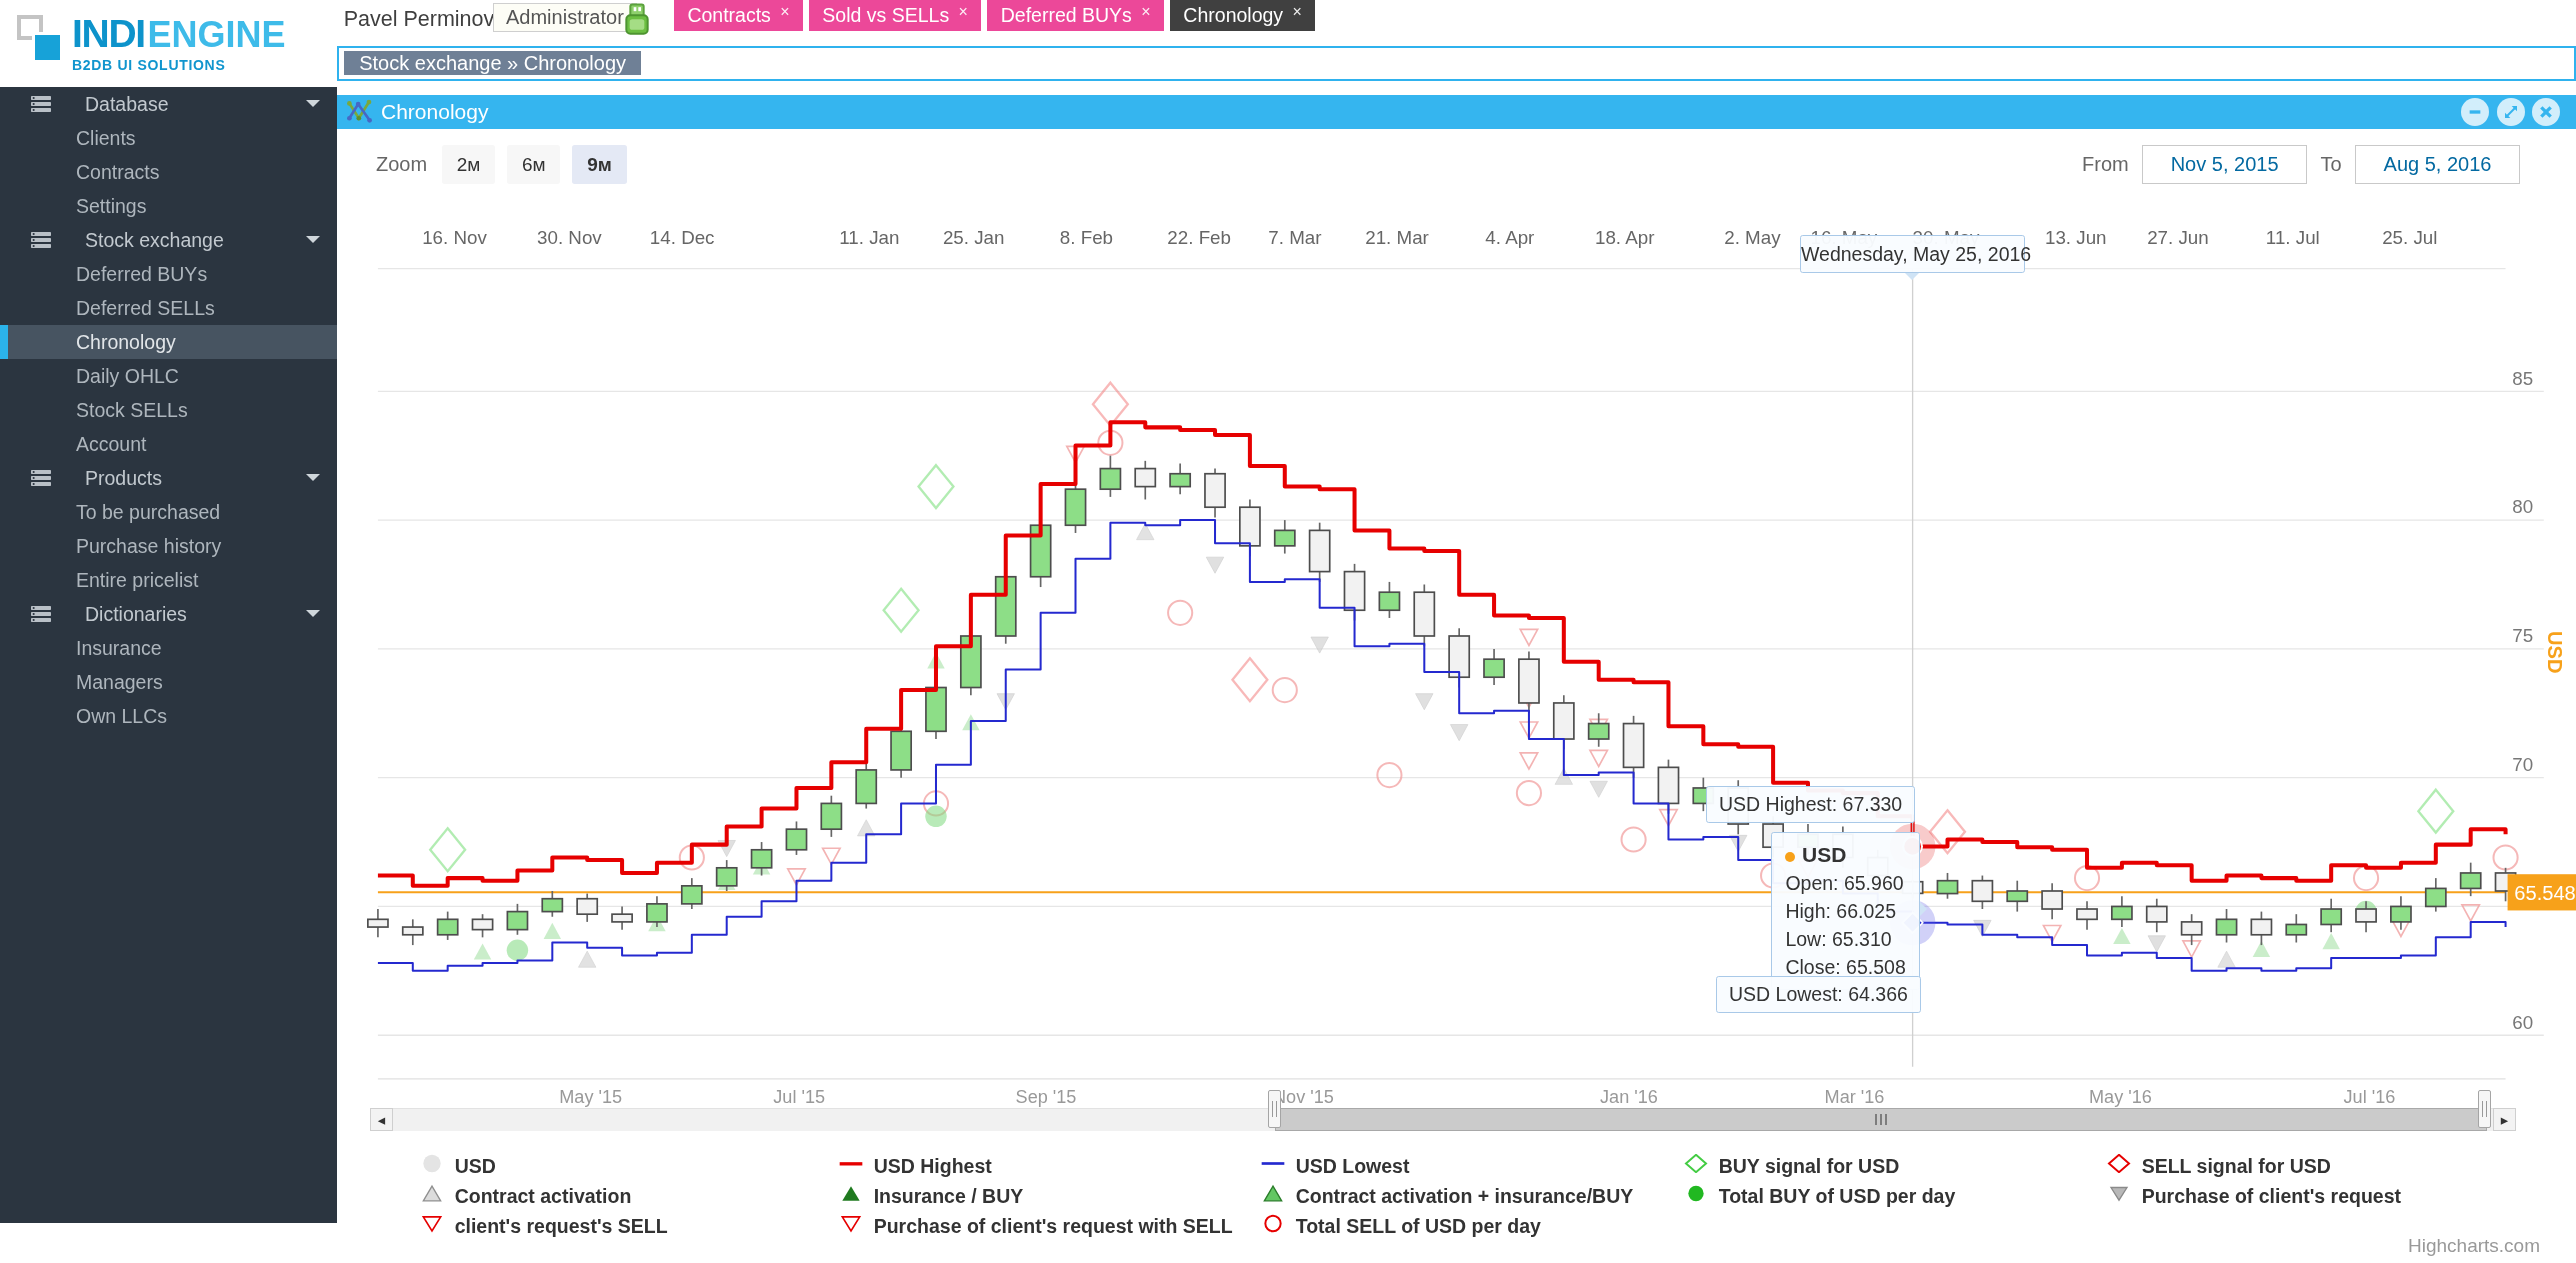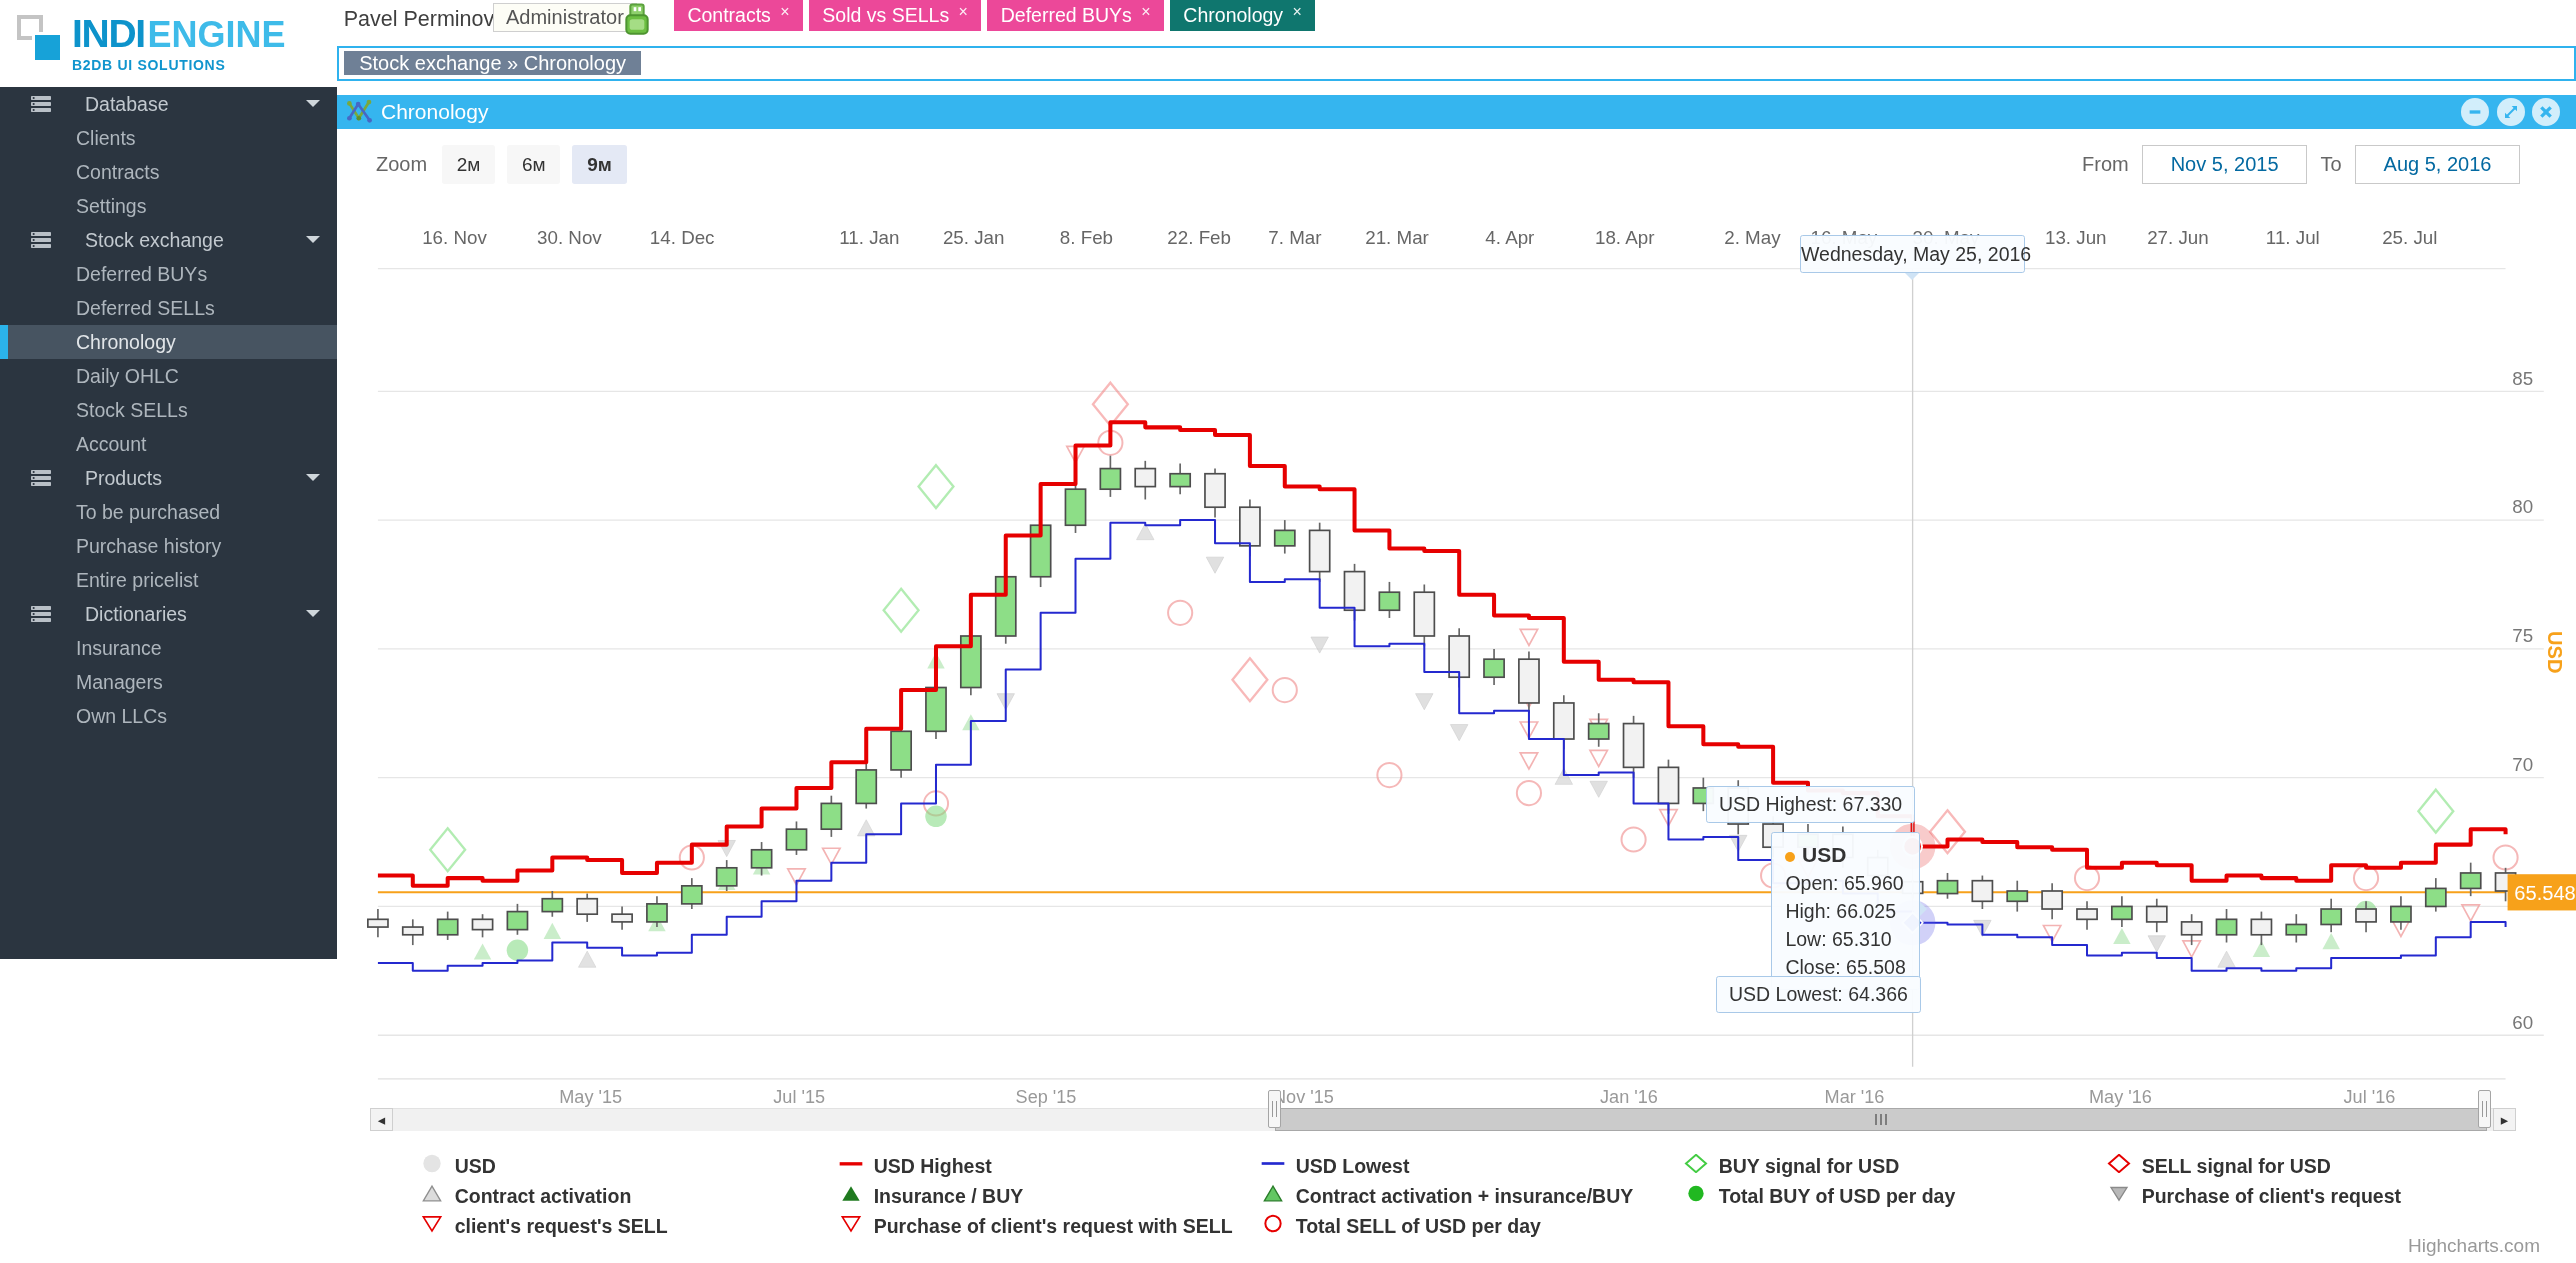--- a/index.html
+++ b/index.html
@@ -12,40 +12,40 @@
   .logo-squares { position:absolute; left:17.4px; top:13.4px; width:47px; height:59px; }
   .sq1 { position:absolute; left:0; top:1.3px; width:25.5px; height:25.5px; background:#fff; border:4.7px solid #c4c4c4; }
   .sq2 { position:absolute; left:14.8px; top:19px; width:31px; height:31px; background:#17a2d8; border:3.4px solid #fff; }
   .logo-text { position:absolute; left:72px; top:12px; }
   .logo-line1 { display:flex; align-items:baseline; }
   .indi { font-size:39px; font-weight:bold; color:#0d93cb; letter-spacing:-1.3px; }
   .engine { font-size:36px; font-weight:bold; color:#3ebbe9; margin-left:2.7px; }
   .tagline { font-size:14px; font-weight:bold; color:#1095ce; letter-spacing:0.7px; margin-top:1.3px; }
 
   
-  .sidebar { position:absolute; left:0; top:87px; width:337px; height:872px; background:#2b3540; }
+  .sidebar { position:absolute; left:0; top:87px; width:337px; height:1136px; background:#2b3540; }
   .side-row { position:relative; height:34px; display:flex; align-items:center; color:#aeb6bd; font-size:19.5px; cursor:pointer; }
   .side-row.header { color:#c2c9cf; }
   .side-row .srv-icon { position:absolute; left:31px; top:9.4px; }
   .side-row.header .lbl { margin-left:85px; }
   .side-row.child .lbl { margin-left:76px; }
   .side-row.selected { background:#475461; color:#e2e6e9; }
   .side-row.selected::before { content:""; position:absolute; left:0; top:0; width:8px; height:100%; background:#2bb3ea; }
   .caret { position:absolute; right:17.4px; top:13.4px; width:0; height:0;
            border-left:7.4px solid transparent; border-right:7.4px solid transparent; border-top:7.4px solid #cfd6db; }
 
   
   .topbar { position:absolute; left:337px; top:0; right:0; height:44px; background:#fff; }
   .user-name { position:absolute; left:6.7px; top:6.7px; font-size:21.5px; color:#3f3f3f; }
   .role-box { position:absolute; left:156px; top:2.7px; height:29.5px; line-height:27px; padding:0 12px;
               border:1.3px solid #cfcfcf; background:#fdfdf6; color:#555; font-size:20px; }
   .usb { position:absolute; left:284px; top:2.7px; }
   .tabs { position:absolute; left:337px; top:0; height:31px; display:flex; gap:6px; }
   .tab { background:#ec4899; color:#fff; font-size:19.5px; line-height:31px; padding:0 13.4px; white-space:nowrap; cursor:pointer; }
-  .tab.active { background:#0f766e; }
+  .tab.active { background:#404040; }
   .tab .close { margin-left:9.4px; font-size:16px; opacity:.9; position:relative; top:-5.4px; }
 
   
   .breadcrumb-bar { position:absolute; left:337px; top:46px; right:0; height:35px; background:#fff; border:2px solid #2fb2ee; }
   .crumb { position:absolute; left:5.4px; top:3.4px; height:24px; line-height:24px; padding:0 14.8px;
            background:#6f8096; color:#fff; font-size:20px; cursor:pointer; }
 
   
   .titlebar { position:absolute; left:337px; top:95px; right:0; height:34px; background:#35b5ef; }
   .title-icon { position:absolute; left:9.4px; top:3.4px; }

